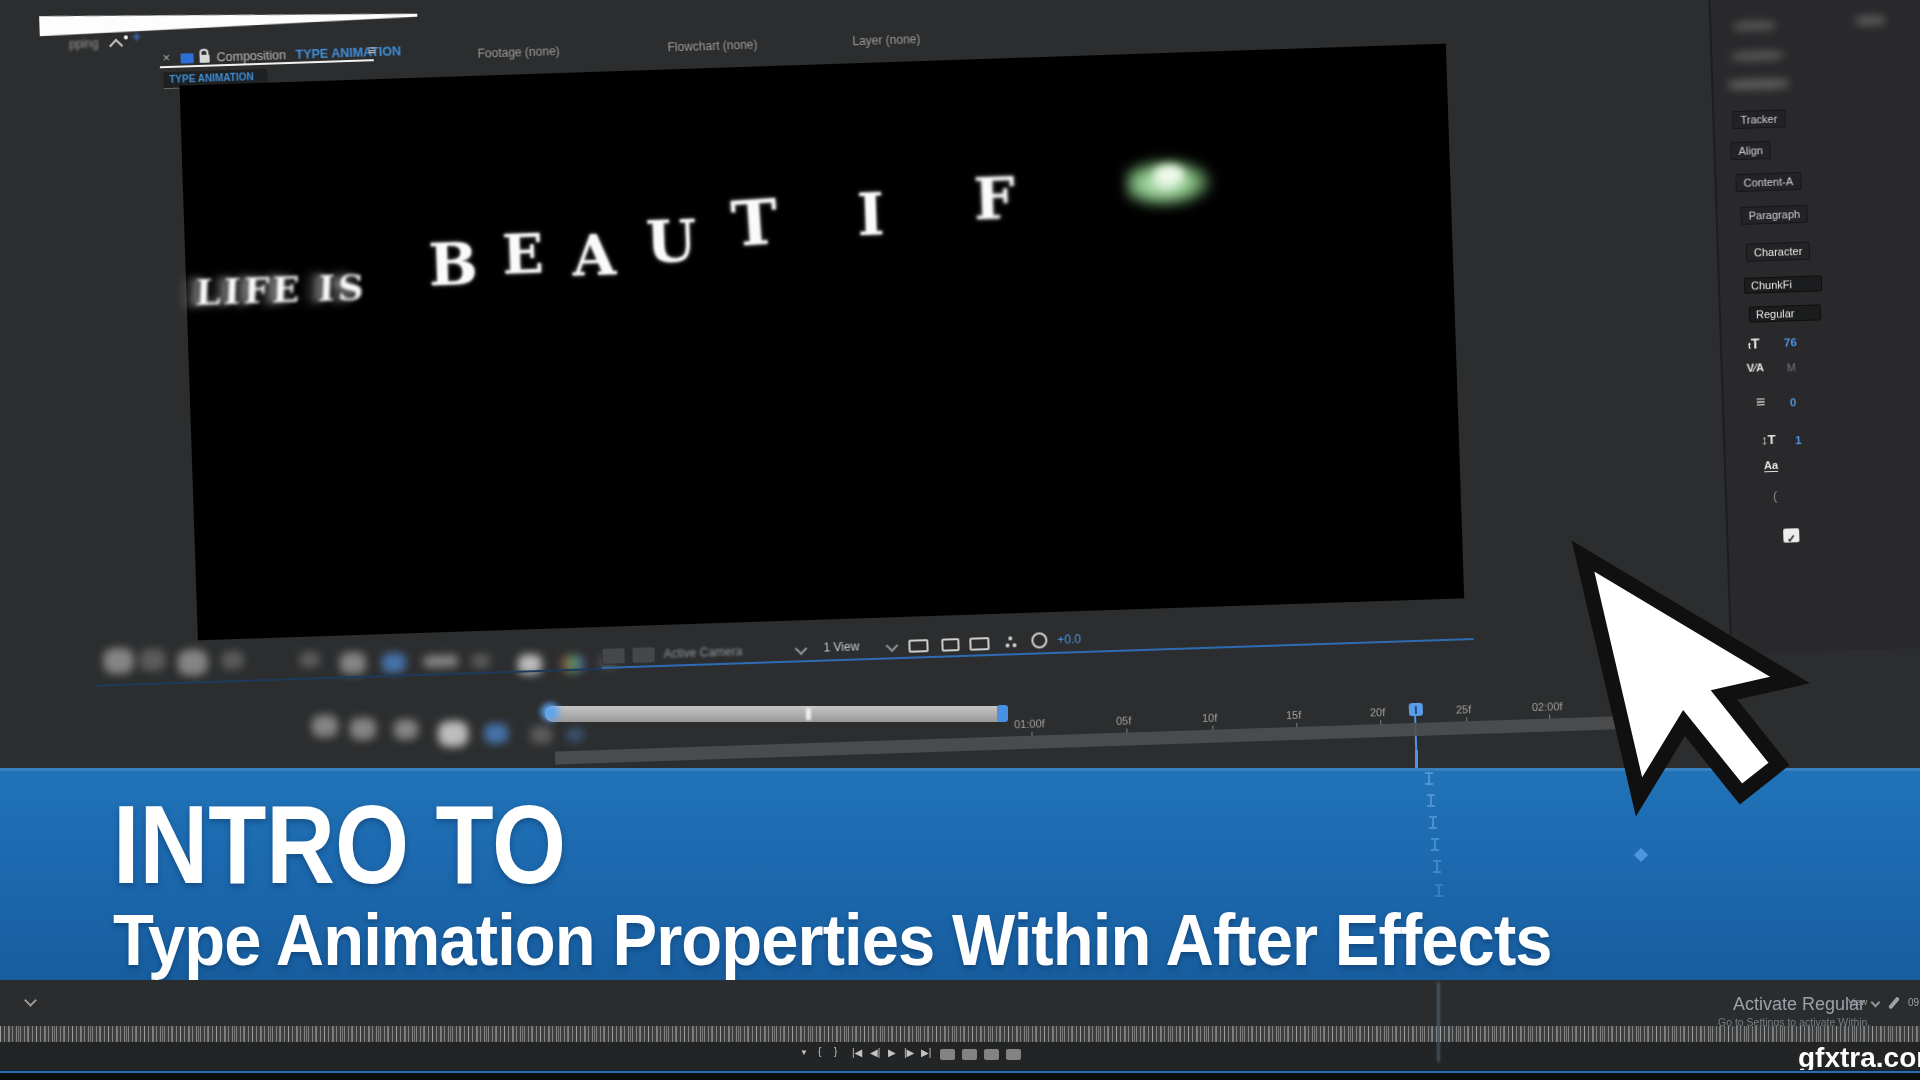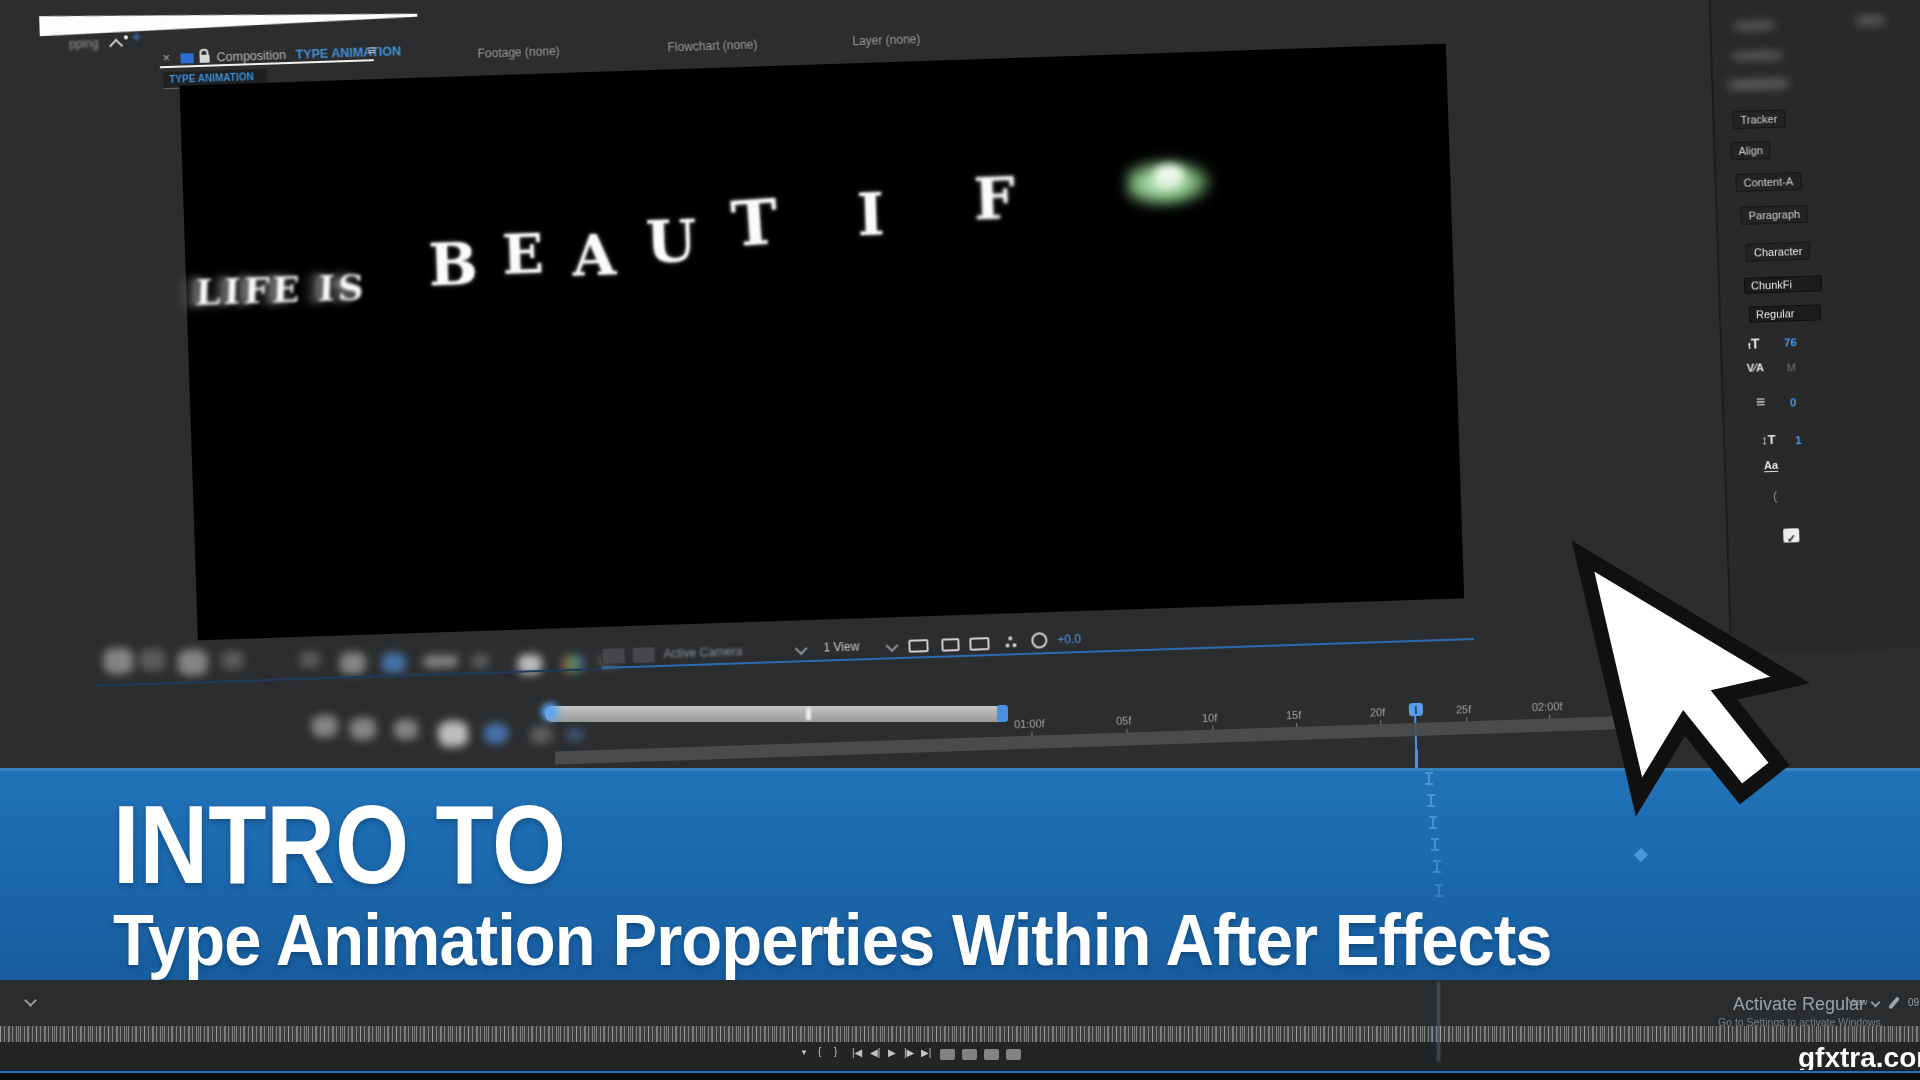--- a/index.html
+++ b/index.html
@@ -246,21 +246,21 @@
     </div>
   <div class="abs" style="left:1636px;top:850px;width:10px;height:10px;background:#5aa0e8;transform:rotate(45deg);filter:blur(.6px);opacity:.8;"></div>
 
   <div class="abs strip1"></div>
   <div class="abs chev" style="left:26px;top:996px;border-color:#9a9a9a;"></div>
   <div class="abs aw" style="left:1733px;top:994px;font-size:18px;font-weight:300;">Activate Regular</div>
   <div class="abs aw" style="left:1848px;top:997px;font-size:9px;">View</div>
   <div class="abs chev" style="left:1872px;top:999px;width:5px;height:5px;"></div>
   <div class="abs" style="left:1892px;top:996px;width:4px;height:14px;background:#9aa2aa;border-radius:2px;transform:rotate(40deg);"></div>
   <div class="abs aw" style="left:1908px;top:997px;font-size:10px;">09</div>
-  <div class="abs" style="left:1718px;top:1016px;font-size:10.5px;color:#757d85;">Go to Settings to activate Windows.</div>
+  <div class="abs" style="left:1718px;top:1016px;font-size:10.5px;color:#757d85;">Go to Settings to activate Within.</div>
   <div class="abs stripticks"></div>
   <div class="abs strip2"></div>
   <div class="abs" style="left:1437px;top:982px;width:3px;height:80px;background:rgba(150,195,235,.28);filter:blur(1px);"></div>
 
   <div class="abs t-icon" style="left:800px;top:1048px;font-size:8px;">▼</div>
   <div class="abs t-icon" style="left:818px;top:1046px;">{</div>
   <div class="abs t-icon" style="left:834px;top:1046px;">}</div>
   <div class="abs t-icon" style="left:852px;top:1047px;">|◀</div>
   <div class="abs t-icon" style="left:870px;top:1047px;">◀|</div>
   <div class="abs t-icon" style="left:888px;top:1047px;">▶</div>

